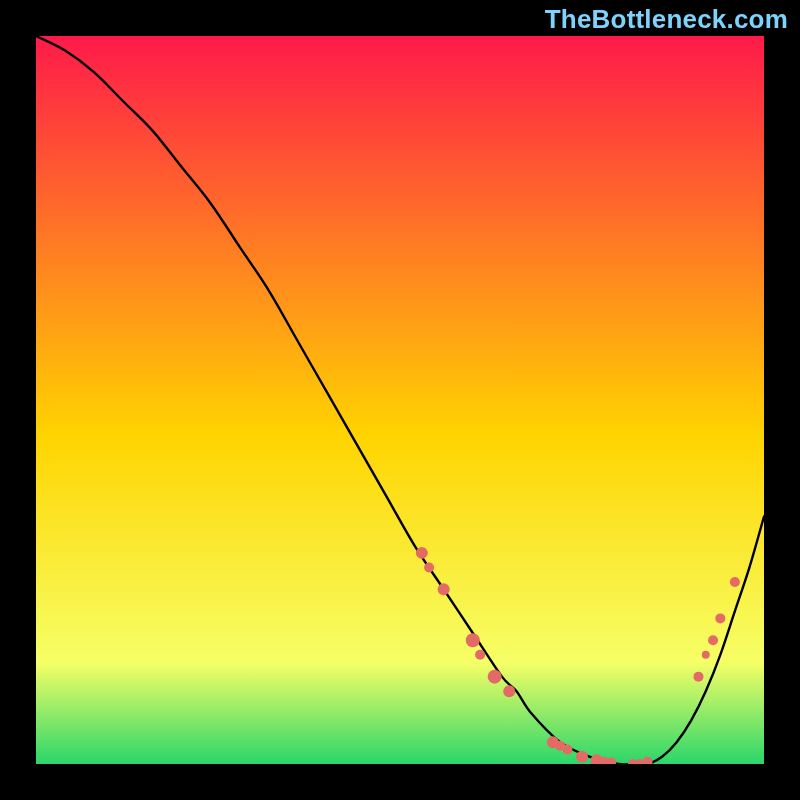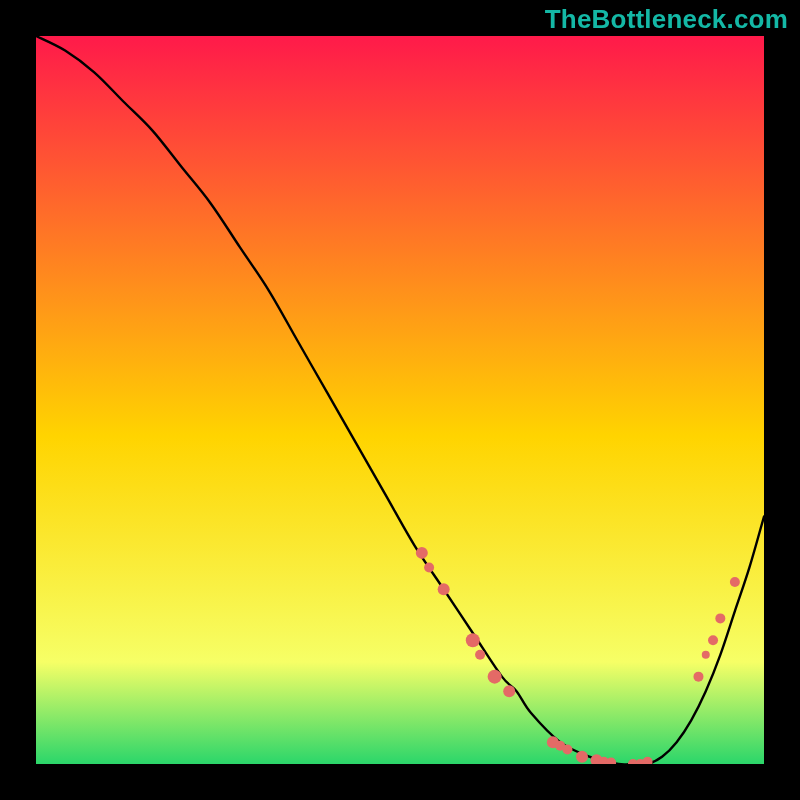--- a/index.html
+++ b/index.html
@@ -16,21 +16,21 @@
     left: 0;
     top: 0;
     width: 800px;
     height: 800px;
     background: #000;
   }
   .watermark {
     position: absolute;
     top: 4px;
     right: 12px;
-    color: #14b8a6;
+    color: #7dd3fc;
     font-size: 26px;
     font-weight: 600;
     letter-spacing: 0.2px;
     user-select: none;
   }
   .plot {
     position: absolute;
     left: 36px;
     top: 36px;
     width: 728px;

